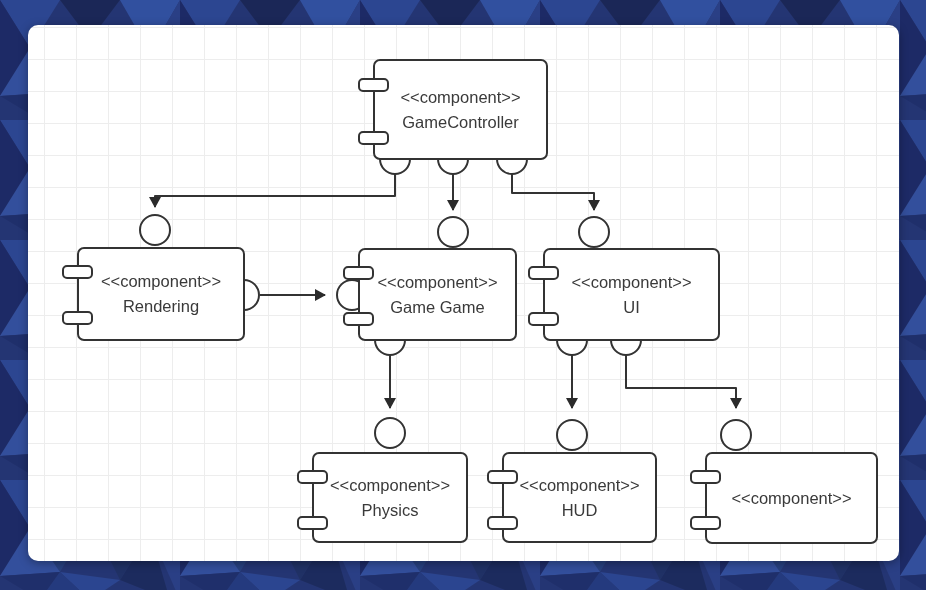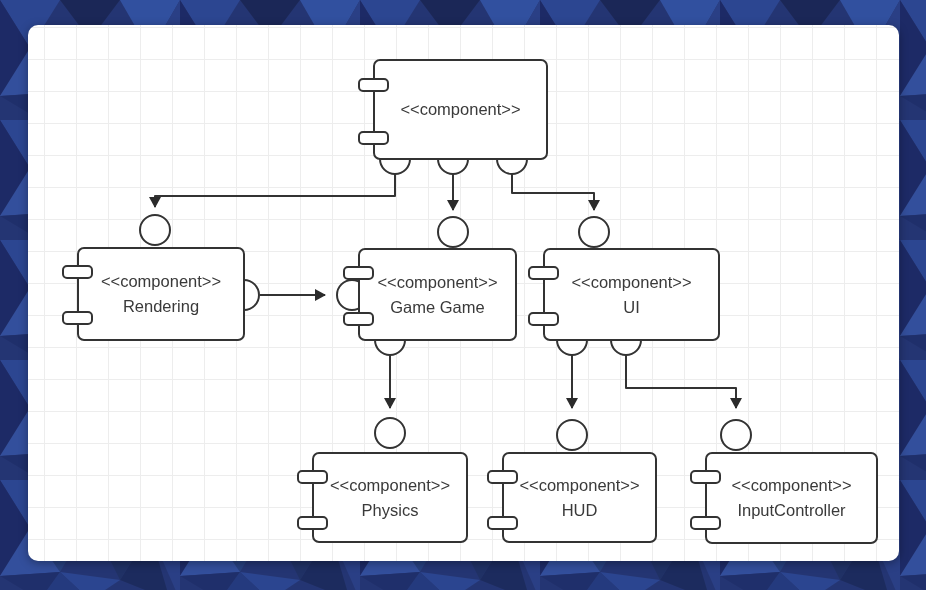--- a/index.html
+++ b/index.html
@@ -95,20 +95,21 @@
     <circle cx="390" cy="433" r="15"></circle>
     <circle cx="572" cy="435" r="15"></circle>
     <circle cx="736" cy="435" r="15"></circle>
   </g>
 </svg>
 
 <div class="comp" id="comp-gamecontroller" style="left:373px;top:59px;width:175px;height:101px;">
   <span class="tab t1"></span>
   <span class="tab t2"></span>
   <div class="stereo">&lt;&lt;component&gt;&gt;</div>
+  <div class="cname">GameController</div>
 </div>
 
 <div class="comp" id="comp-rendering" style="left:77px;top:247px;width:168px;height:94px;">
   <span class="tab t1"></span>
   <span class="tab t2"></span>
   <div class="stereo">&lt;&lt;component&gt;&gt;</div>
   <div class="cname">Rendering</div>
 </div>
 
 <div class="comp" id="comp-gamelogic" style="left:358px;top:248px;width:159px;height:93px;">
@@ -136,14 +137,13 @@
   <span class="tab t1"></span>
   <span class="tab t2"></span>
   <div class="stereo">&lt;&lt;component&gt;&gt;</div>
   <div class="cname">HUD</div>
 </div>
 
 <div class="comp" id="comp-inputcontroller" style="left:705px;top:452px;width:173px;height:92px;">
   <span class="tab t1"></span>
   <span class="tab t2"></span>
   <div class="stereo">&lt;&lt;component&gt;&gt;</div>
-  <div class="cname">InputController</div>
 </div>
 
 </body></html>

